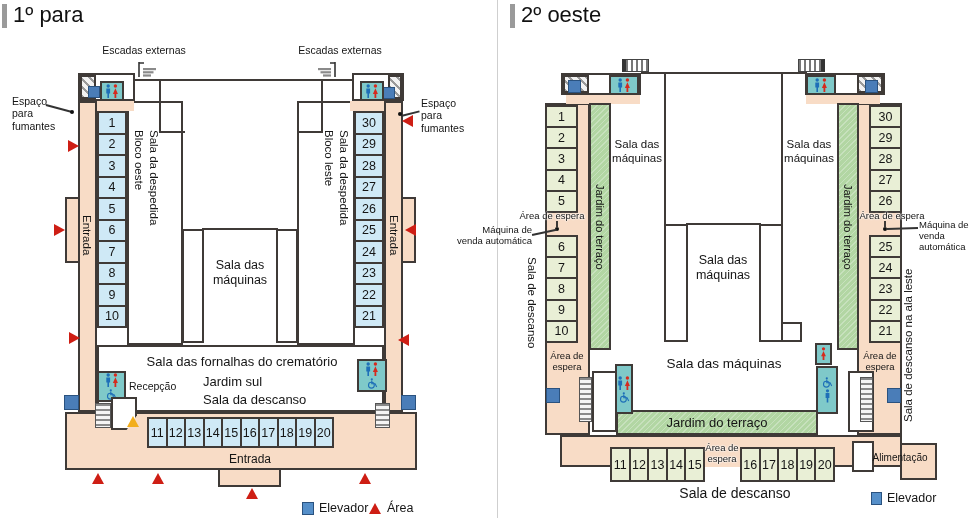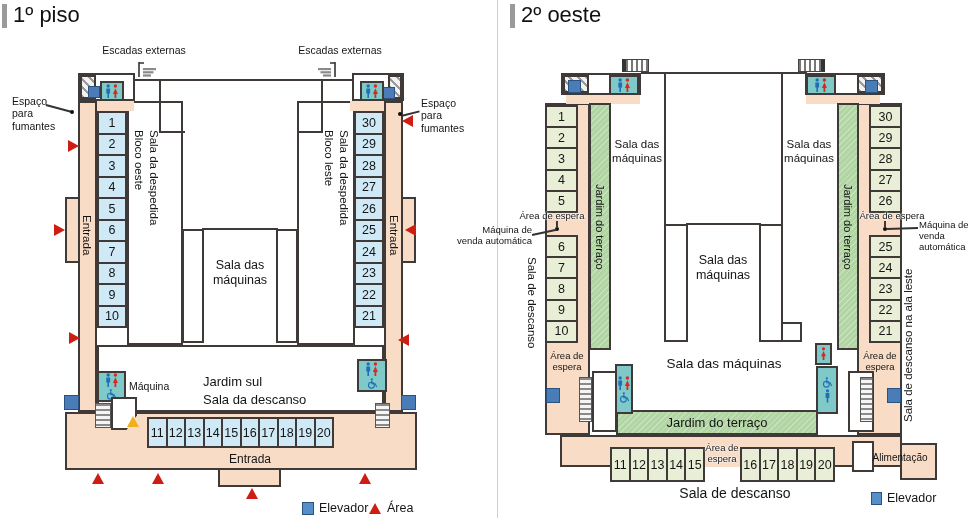--- a/index.html
+++ b/index.html
@@ -50,21 +50,21 @@
   .ic{display:flex;align-items:center;justify-content:center}
 </style>
 </head>
 <body>
 
 <div id="canvas">
 
   <div class="abs" style="left:497px;top:0;width:1px;height:518px;background:#cfcfcf"></div>
 
   <div class="tbar" style="left:2px;top:4px;height:24px"></div>
-  <div class="title" style="left:13px;top:2px">1º piso</div>
+  <div class="title" style="left:13px;top:2px">1º para</div>
 
   <div class="pink" style="left:78px;top:101px;width:19px;height:311px"></div>
   <div class="pink" style="left:65px;top:197px;width:15px;height:66px"></div>
   <div class="pink" style="left:384px;top:101px;width:19px;height:311px"></div>
   <div class="pink" style="left:401px;top:197px;width:15px;height:66px"></div>
   <div class="pink" style="left:65px;top:412px;width:352px;height:58px"></div>
   <div class="pink" style="left:218px;top:468px;width:63px;height:19px"></div>
 
   <div class="white" style="left:127px;top:101px;width:56px;height:244px"></div>
   <div class="white" style="left:297px;top:101px;width:58px;height:244px"></div>
@@ -245,23 +245,24 @@
   <div class="lbl" style="left:12px;top:95px;width:48px;font-size:10.5px;white-space:normal">Espaço para fumantes</div>
   <div class="lbl" style="left:421px;top:97px;width:50px;font-size:10.5px;white-space:normal">Espaço para fumantes</div>
   <div class="lbl vt c" style="left:79px;top:198px;width:17px;height:74px;font-size:11.5px">Entrada</div>
   <div class="lbl vt c" style="left:386px;top:198px;width:17px;height:74px;font-size:11.5px">Entrada</div>
   <div class="lbl vt pre" style="left:131px;top:130px;width:32px;height:180px;font-size:11.5px;line-height:15px">Bloco oeste
 Sala da despedida</div>
   <div class="lbl vt pre" style="left:321px;top:130px;width:32px;height:180px;font-size:11.5px;line-height:15px">Bloco leste
 Sala da despedida</div>
   <div class="lbl c pre" style="left:204px;top:258px;width:72px;font-size:12.5px">Sala das
 máquinas</div>
+  <div class="lbl c" style="left:102px;top:354px;width:280px;font-size:13px">Sala das fornalhas do crematório</div>
   <div class="lbl" style="left:203px;top:374px;font-size:13px">Jardim sul</div>
   <div class="lbl" style="left:203px;top:392px;font-size:13px">Sala da descanso</div>
-  <div class="lbl" style="left:129px;top:380px;font-size:10.5px">Máquina</div>
+  <div class="lbl" style="left:129px;top:380px;font-size:10.5px">Recepção</div>
   <div class="lbl c" style="left:224px;top:452px;width:52px;font-size:12px">Entrada</div>
 
   <div class="legend-sq" style="left:302px;top:502px;width:12px;height:13px"></div>
   <div class="lbl" style="left:319px;top:501px;font-size:12.5px">Elevador</div>
   <div class="tri tU" style="left:369px;top:503px"></div>
   <div class="lbl" style="left:387px;top:501px;font-size:12.5px">Área</div>
 
   <div class="tbar" style="left:510px;top:4px;height:24px"></div>
   <div class="title" style="left:521px;top:2px">2º oeste</div>
 

